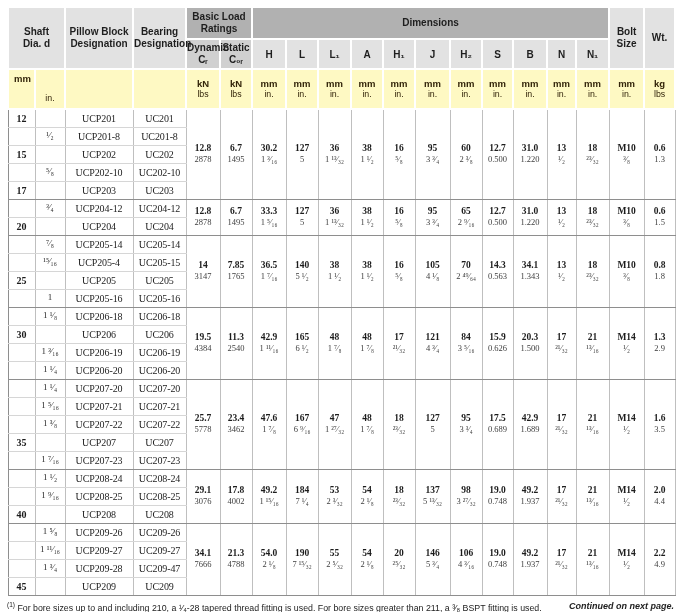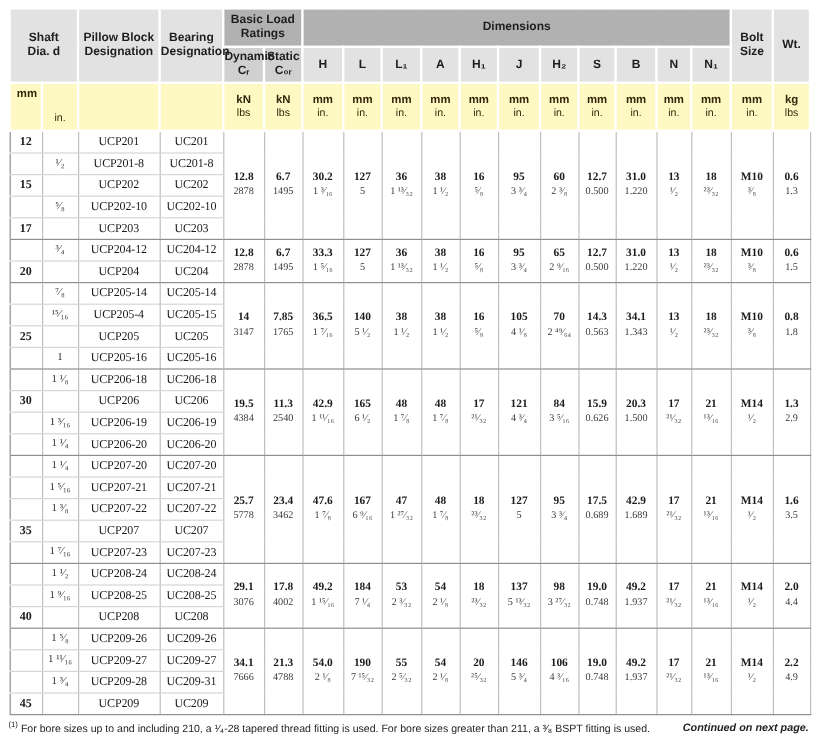--- a/index.html
+++ b/index.html
@@ -741,21 +741,21 @@
         <tr>
           <td class="b"></td>
           <td class="frac">1 ¹¹⁄₁₆</td>
           <td class="des">UCP209-27</td>
           <td class="des">UC209-27</td>
         </tr>
         <tr>
           <td class="b"></td>
           <td class="frac">1 ³⁄₄</td>
           <td class="des">UCP209-28</td>
-          <td class="des">UC209-31</td>
+          <td class="des">UC209-47</td>
         </tr>
         <tr class="gend">
           <td class="b">45</td>
           <td class="frac"></td>
           <td class="des">UCP209</td>
           <td class="des">UC209</td>
         </tr>
       </tbody>
   </table>
 

